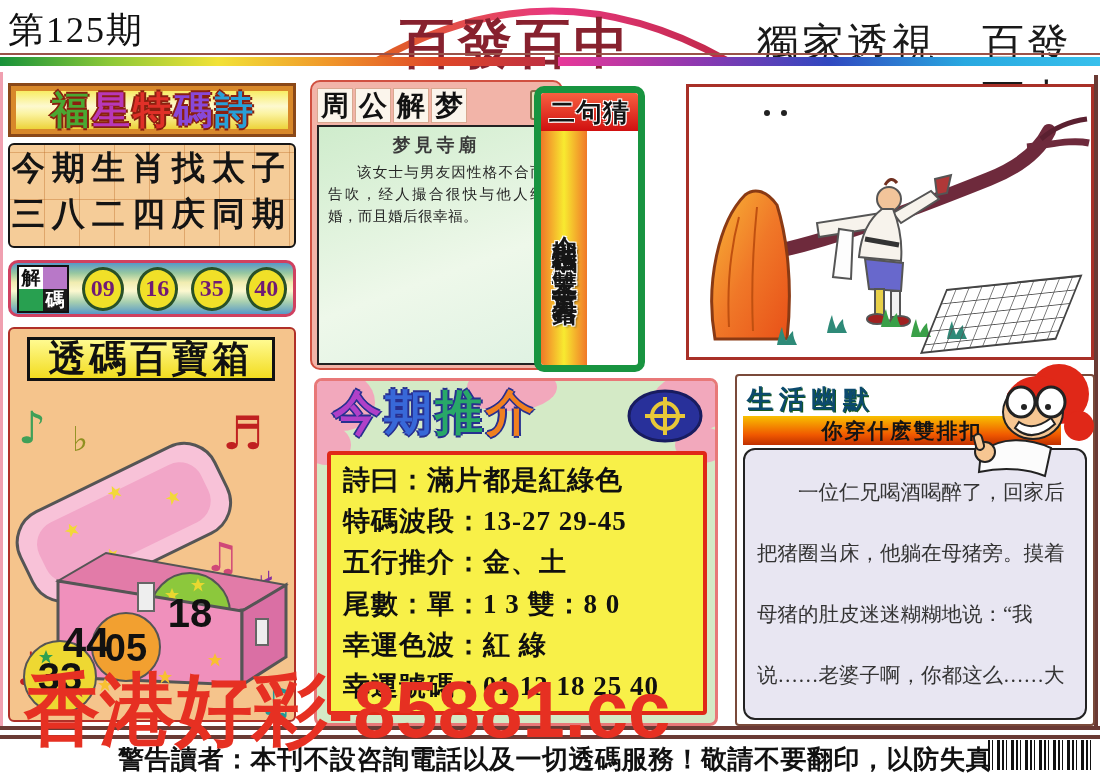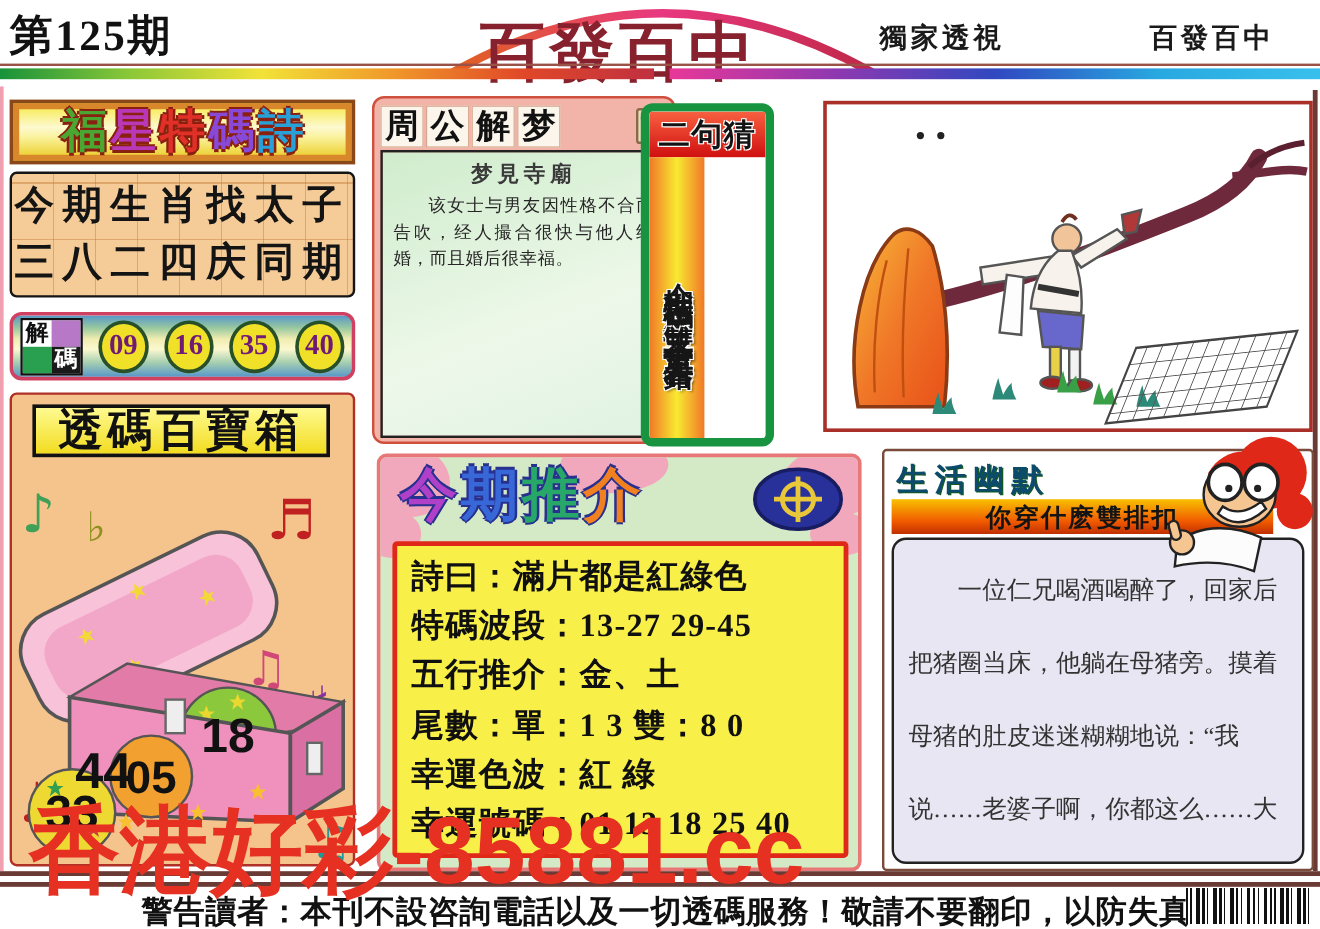--- a/index.html
+++ b/index.html
@@ -1,24 +1,24 @@
 <!DOCTYPE html>
 <html><head>
 <meta charset="utf-8">
 <style>
   html,body{margin:0;padding:0;background:#ffffff;}
   .page{position:relative;width:1100px;height:774px;background:#fff;overflow:hidden;
         font-family:"Liberation Serif",serif;}
   .abs{position:absolute;}
 
   
-  .issue{left:8px;top:6px;font-size:36px;font-weight:bold;color:#111;letter-spacing:2px;}
+  .issue{left:8px;top:6px;font-size:36px;font-weight:normal;color:#111;letter-spacing:2px;}
   .main-title{left:400px;top:8px;font-size:54px;font-weight:bold;color:#87212e;letter-spacing:4px;white-space:nowrap;}
   .arch-svg{left:372px;top:-2px;}
-  .slogan{top:16px;font-size:23px;font-weight:bold;color:#1a1a1a;letter-spacing:3px;}
+  .slogan{top:16px;font-size:42px;font-weight:normal;color:#1a1a1a;letter-spacing:3px;margin-left:24px;}
   .line-top{left:0;top:53px;width:1100px;height:2px;background:#9a5248;}
   .rl{left:0;top:57px;width:545px;height:9px;background:linear-gradient(90deg,#18923a,#8cc838,#f2e238,#f0982a,#e04828,#c03040);}
   .rr{left:558px;top:57px;width:542px;height:9px;background:linear-gradient(90deg,#e83898,#9038b0,#3048c0,#28a8e0,#38c0ec);}
 
   
   .left-edge{left:0;top:72px;width:3px;height:654px;background:#f0a0b0;}
   .right-edge{left:1094px;top:75px;width:4px;height:651px;background:#6a3a34;}
   .bottom-double{left:0;top:726px;width:1100px;height:13px;background:#fff;border-top:4px solid #6a3a34;border-bottom:4px solid #6a3a34;box-sizing:border-box;z-index:5;}
 
   
@@ -26,21 +26,21 @@
            box-shadow:inset 0 0 0 5px #d8882a;background:linear-gradient(180deg,#f6e840,#fdf9d0 42%,#fbf3a0 58%,#e8c818);
            display:flex;align-items:center;justify-content:center;gap:3px;}
   .tc{font-size:38px;font-weight:bold;line-height:1;
       text-shadow:-2px 0 0 #8a2010,2px 0 0 #8a2010,0 -2px 0 #8a2010,0 2px 0 #8a2010;}
   .tc1{color:#4aa832}.tc2{color:#b838b8}.tc3{color:#e03028}.tc4{color:#8848d8}.tc5{color:#28a0d8}
 
   .p-poem{left:8px;top:143px;width:288px;height:105px;box-sizing:border-box;border:2px solid #151515;border-radius:6px;
           background:#f5cc98;
           background-image:repeating-linear-gradient(90deg,rgba(190,110,40,0) 0 34px,rgba(190,110,40,.4) 34px 35px),
                            repeating-linear-gradient(0deg,rgba(190,110,40,0) 0 46px,rgba(190,110,40,.4) 46px 47px);
-          display:flex;flex-direction:column;align-items:center;justify-content:center;}
+          display:flex;flex-direction:column;align-items:center;}
   .poem-line{font-size:33px;font-weight:bold;color:#141414;letter-spacing:7px;line-height:1.4;white-space:nowrap;}
 
   .p-decode{left:8px;top:260px;width:288px;height:57px;box-sizing:border-box;border:3px solid #d04060;border-radius:10px;
             background:linear-gradient(180deg,#5898c8 0%,#98c8a0 20%,#f0ecb0 38%,#fcf8d0 55%,#a8d0b0 76%,#5898c8 100%);
             display:flex;align-items:center;padding:0 6px;}
   .dbadge{width:48px;height:44px;border:2px solid #111;display:grid;grid-template-columns:1fr 1fr;grid-template-rows:1fr 1fr;background:#fff;flex:none;}
   .dbadge span{display:flex;align-items:center;justify-content:center;font-size:19px;font-weight:bold;line-height:1;}
   .dc1{background:#fff;color:#111;}
   .dc2{background:#b878c8;}
   .dc3{background:#28a050;}

